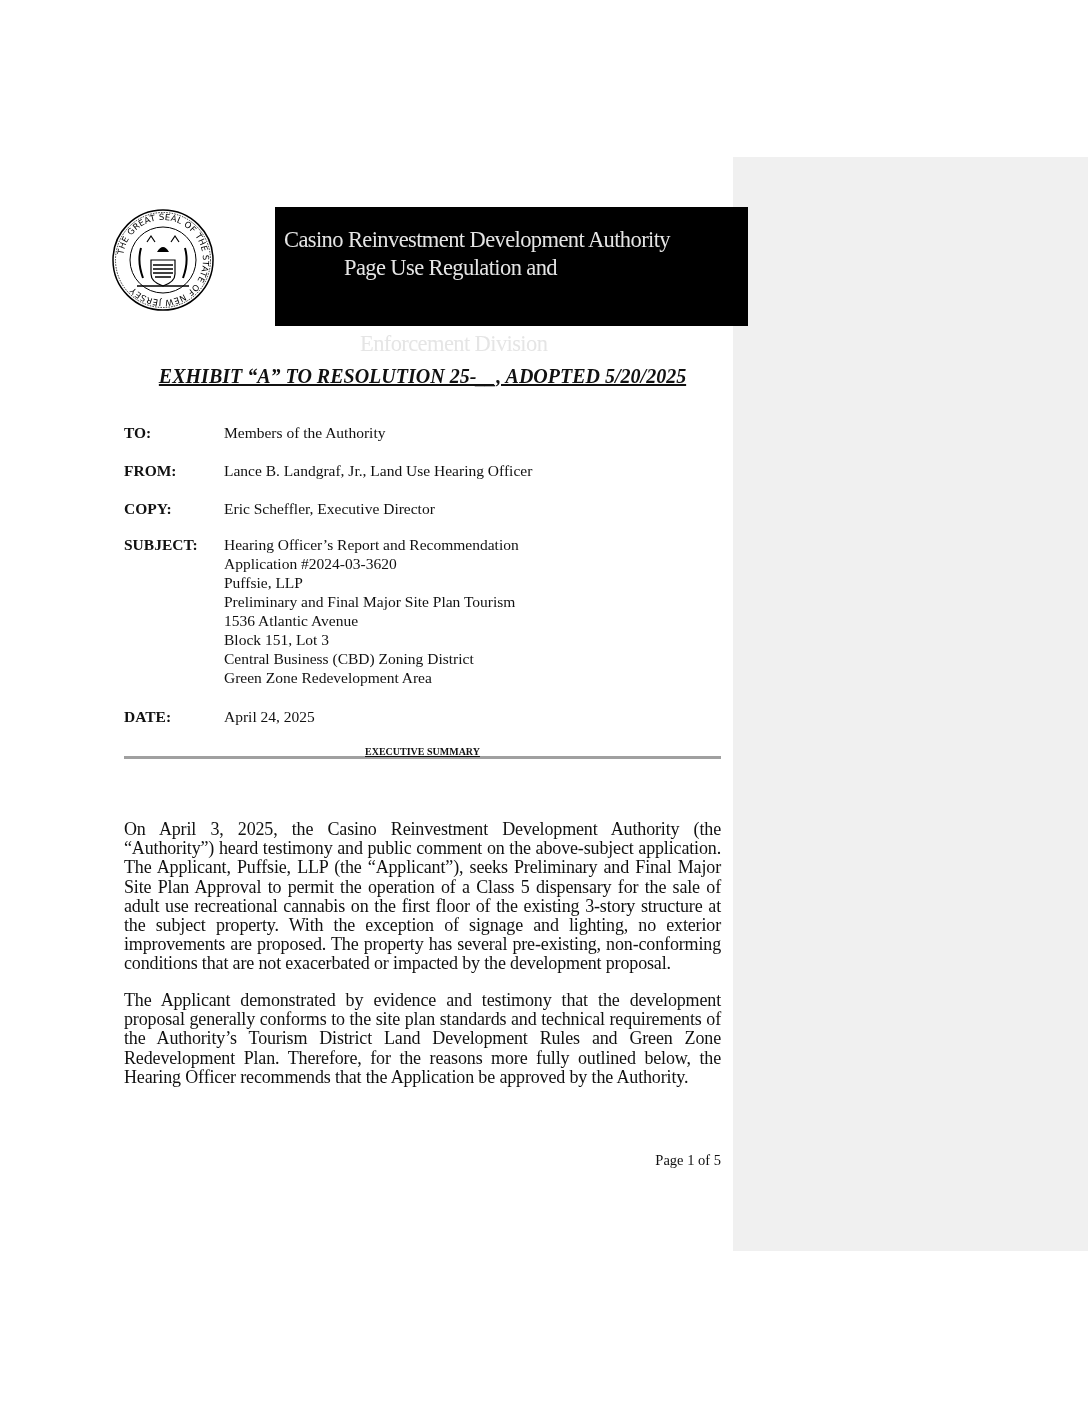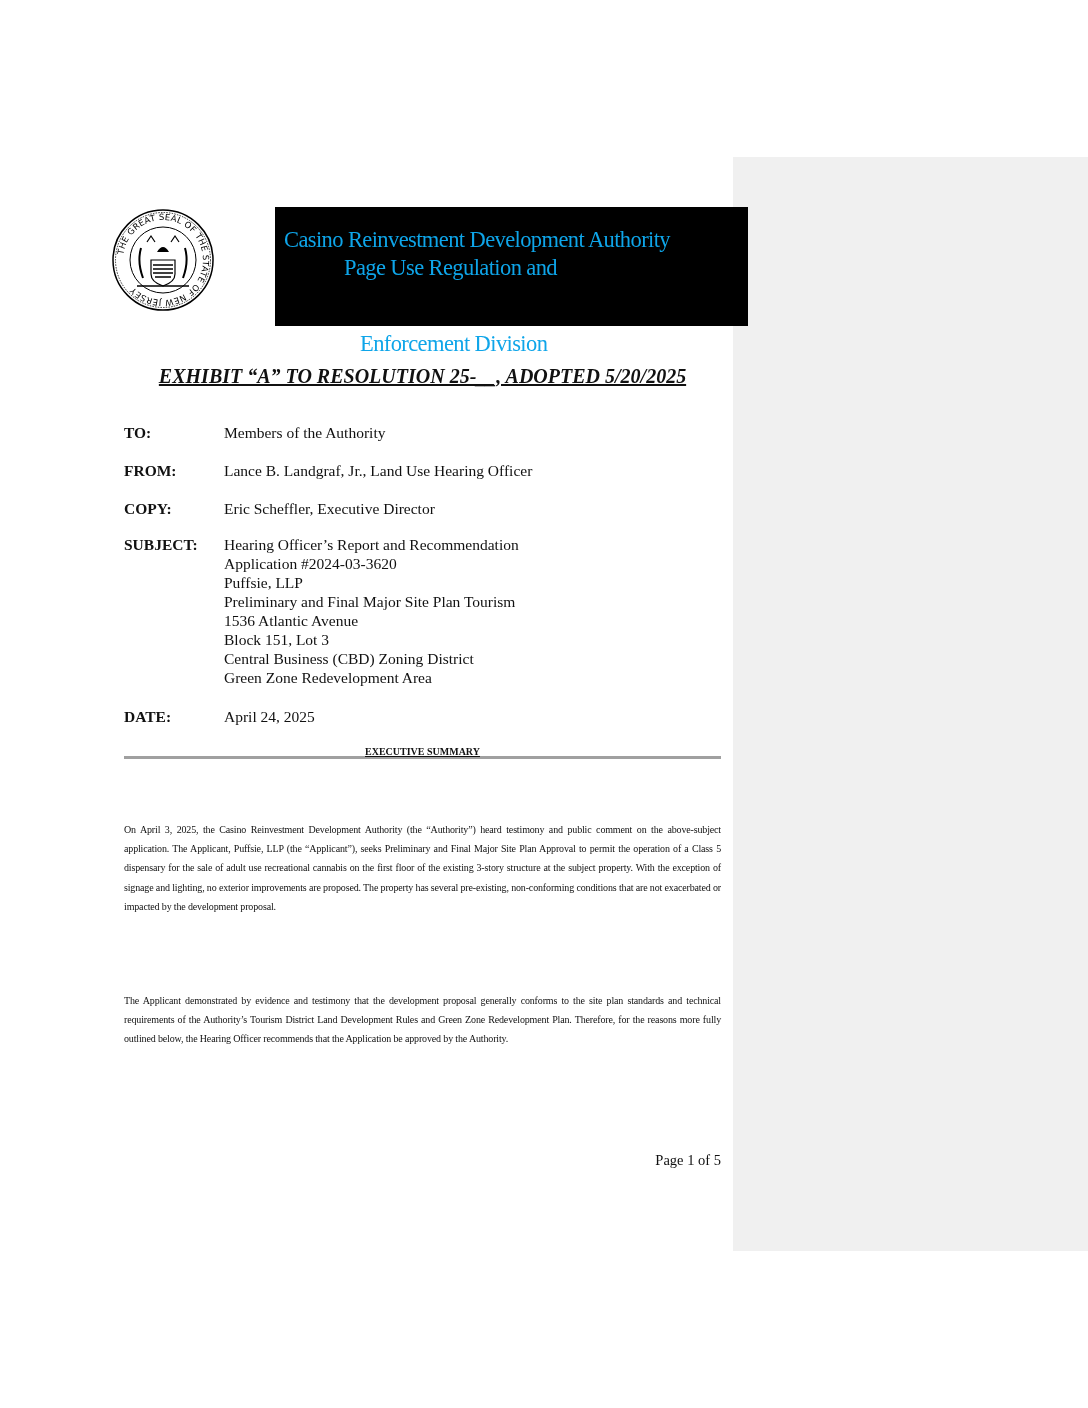--- a/index.html
+++ b/index.html
@@ -10,21 +10,21 @@
   }
   .comment-pane {
     position: absolute; left: 733px; top: 157px; width: 355px; height: 1094px;
     background: #f0f0f0;
   }
   .seal {
     position: absolute; left: 111px; top: 208px; width: 104px; height: 104px;
   }
   .banner {
     position: absolute; left: 275px; top: 207px; width: 473px; height: 119px;
-    background: #000; color: #0ea5e9; font-size: 22.5px; line-height: 27.5px;
+    background: #000; color: #e5e5e5; font-size: 22.5px; line-height: 27.5px;
     letter-spacing: -0.6px;
   }
   .banner .l1 { position: absolute; left: 9px; top: 19px; white-space: nowrap; }
   .banner .l2 { position: absolute; left: 69px; top: 47px; white-space: nowrap; }
   .banner .l3 { position: absolute; left: 85px; top: 75px; white-space: nowrap; margin-top: 48px; }
 
   .exhibit {
     position: absolute; left: 124px; width: 597px; top: 365px; text-align: center;
     font-weight: bold; font-style: italic; text-decoration: underline; font-size: 20px;
   }
@@ -35,21 +35,21 @@
 
   .rule {
     position: absolute; left: 124px; top: 756px; width: 597px; height: 3px;
     background: #a0a0a0;
   }
   .section-title {
     position: absolute; left: 124px; width: 597px; top: 746px; text-align: center;
     font-weight: bold; text-decoration: underline; font-size: 10px;
   }
   .para {
-    position: absolute; left: 124px; width: 597px; font-size: 10px; line-height: 19.2px;
+    position: absolute; left: 124px; width: 597px; font-size: 18px; line-height: 19.2px;
     text-align: justify; letter-spacing: -0.15px;
   }
   .p1 { top: 820px; }
   .p2 { top: 991px; }
   .footer {
     position: absolute; left: 124px; width: 597px; top: 1152px; text-align: right; font-size: 14.5px;
   }
 </style>
 </head>
 <body>

